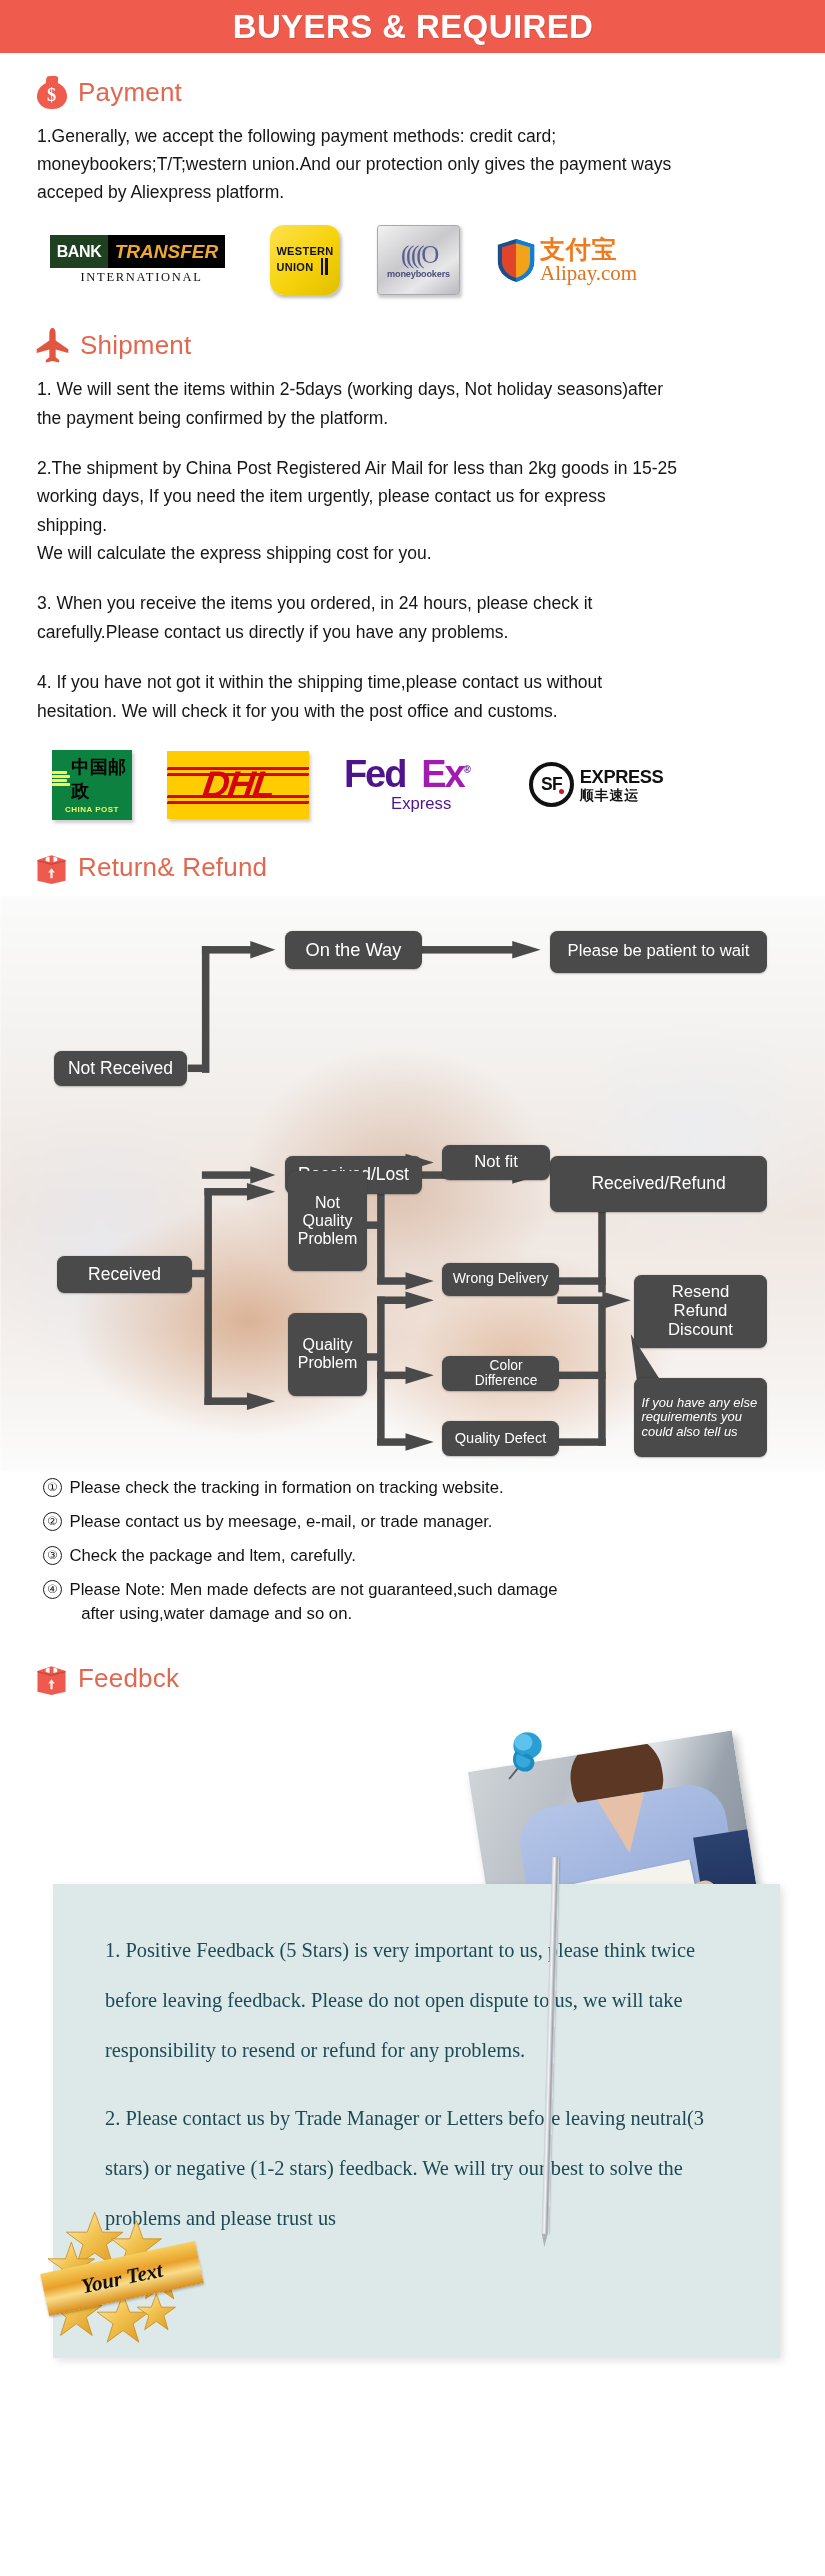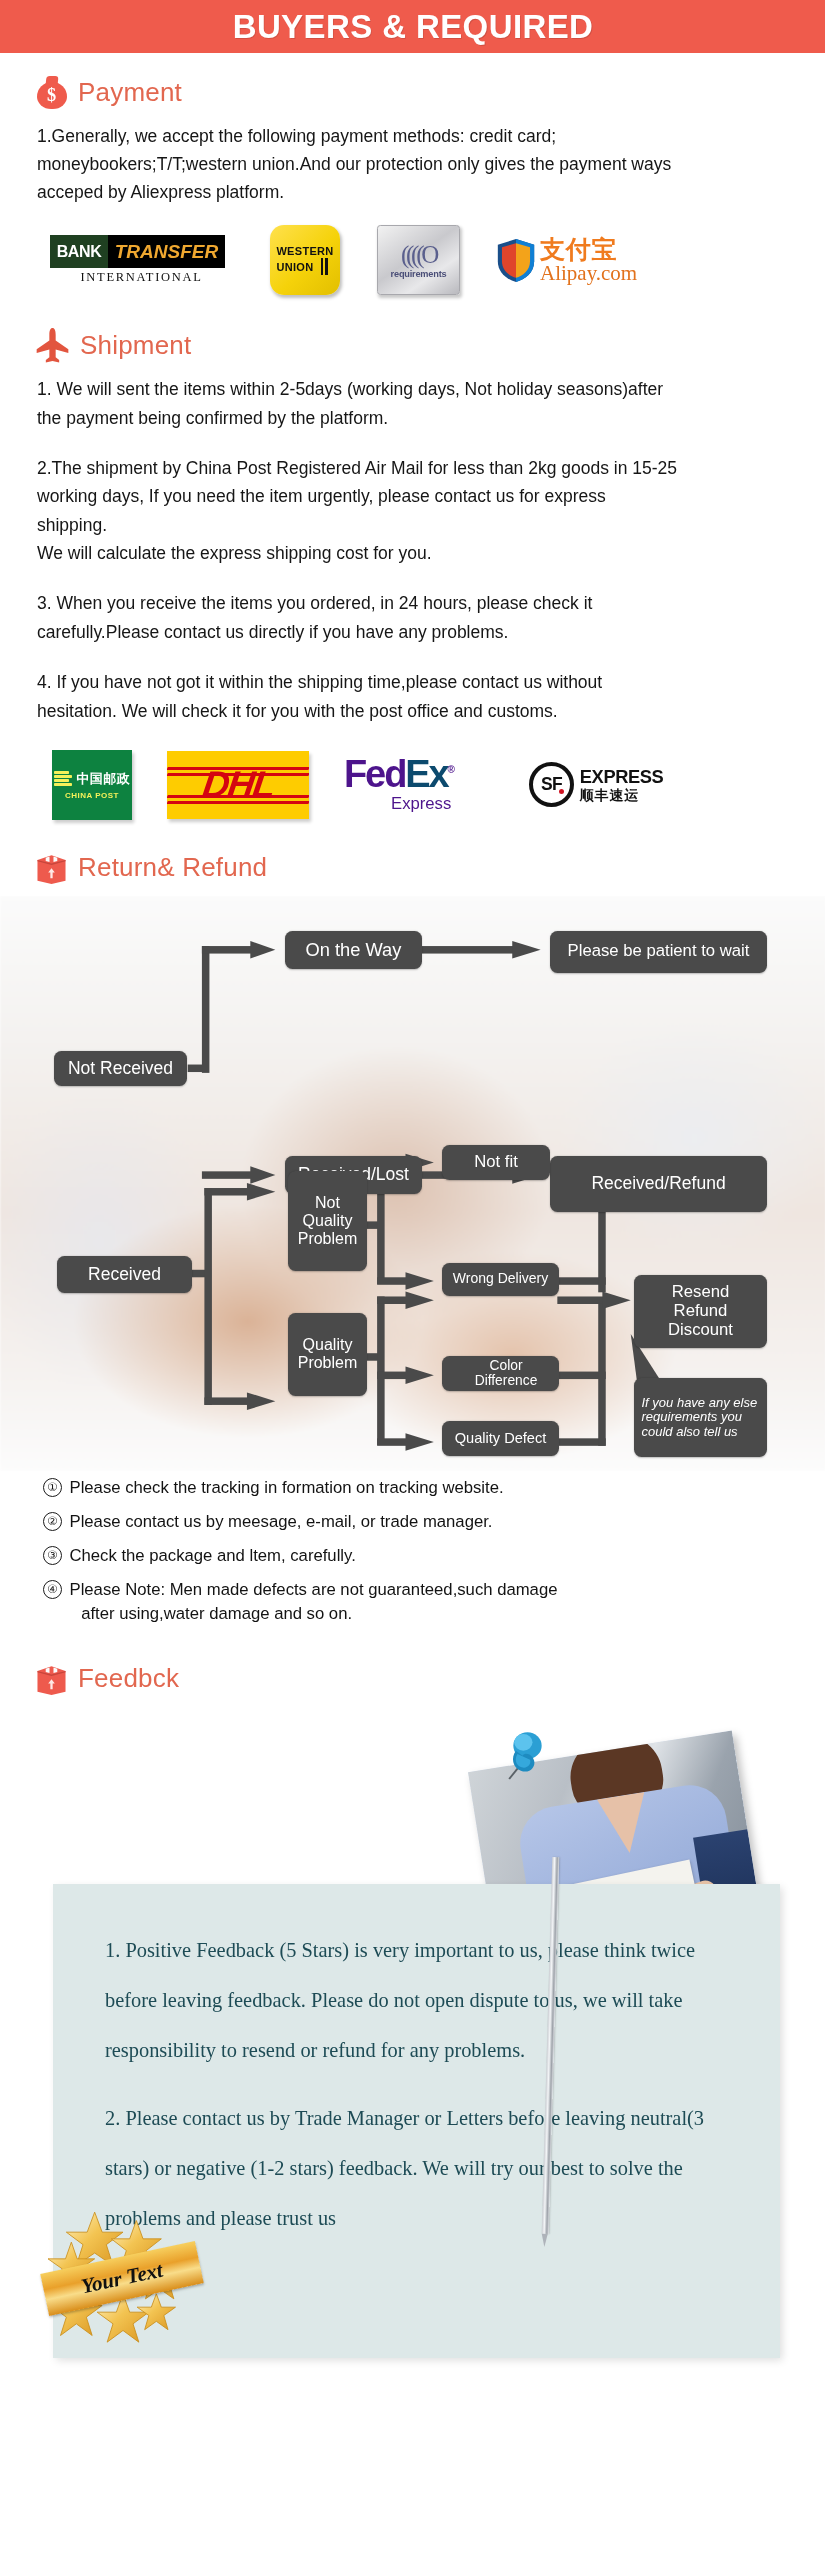--- a/index.html
+++ b/index.html
@@ -184,21 +184,21 @@
     display: flex; align-items: center; gap: 4.2px;
   }
   .logo-chinapost .cp-mark {
     width: 18.3px; height: 20px; position: relative;
   }
   .logo-chinapost .cp-mark i {
     position: absolute; left: 0; height: 2.9px; background: #f5f15a;
     border-radius: 0.8px;
   }
   .logo-chinapost .cp-cn {
-    color: #ffffff; font-size: 13px; font-weight: bold;
+    color: #000000; font-size: 18px; font-weight: bold;
     font-family: "DejaVu Sans", sans-serif; letter-spacing: 0.4px;
   }
   .logo-chinapost .cp-en {
     color: #f5f15a; font-size: 8px; letter-spacing: 0.5px; font-weight: bold;
   }
 
   .logo-dhl {
     width: 142px; height: 68px; background: #fecc00;
     box-shadow: 1.7px 2.5px 3.3px rgba(0,0,0,0.2);
     display: flex; align-items: center; justify-content: center;
@@ -214,21 +214,21 @@
     position: absolute; height: 3.3px; background: #d40511; left: 0; width: 100%;
     transform: skewX(-30deg);
   }
 
   .logo-fedex { width: 150px; text-align: left; }
   .logo-fedex .fx {
     font-size: 38px; font-weight: bold; letter-spacing: -2.1px; line-height: 1;
     font-family: "Liberation Sans", sans-serif;
   }
   .logo-fedex .fx .p { color: #4d148c; }
-  .logo-fedex .fx .o { color: #0c4a6e; }
+  .logo-fedex .fx .o { color: #a21caf; padding-left: 16px; }
   .logo-fedex .reg { font-size: 10px; color: #4d148c; vertical-align: super; }
   .logo-fedex .sub {
     color: #4d148c; font-size: 16.7px; margin-left: 47px; margin-top: 0.8px;
   }
 
   .logo-sf { display: flex; align-items: center; gap: 5.8px; }
   .logo-sf .sf-oval {
     width: 45px; height: 45px; border: 4.2px solid #111;
     border-radius: 50%; position: relative;
     display: flex; align-items: center; justify-content: center;
@@ -438,21 +438,21 @@
         <span class="wu-txt">
           <span>WESTERN</span><br>
           <span>UNION</span>
         </span>
         <span class="bars"><i></i><i></i></span>
       </div>
     </div>
 
     <div class="logo logo-mb">
       <div class="swoosh">((((O</div>
-      <div class="nm">requirements</div>
+      <div class="nm">moneybookers</div>
     </div>
 
     <div class="logo logo-alipay">
       <svg class="shield" viewBox="0 0 46 54">
         <path d="M23 1 L45 8 V28 C45 42 34 50 23 53 C12 50 1 42 1 28 V8 Z" fill="#1a4f8a"></path>
         <path d="M23 1 L45 8 V28 C45 42 34 50 23 53 Z" fill="#0f7fd4"></path>
         <path d="M23 6 L40 11 V28 C40 39 31 46 23 48 Z" fill="#f3a31a"></path>
         <path d="M23 6 L6 11 V28 C6 39 15 46 23 48 Z" fill="#e0452b"></path>
       </svg>
       <div class="ap-r">

